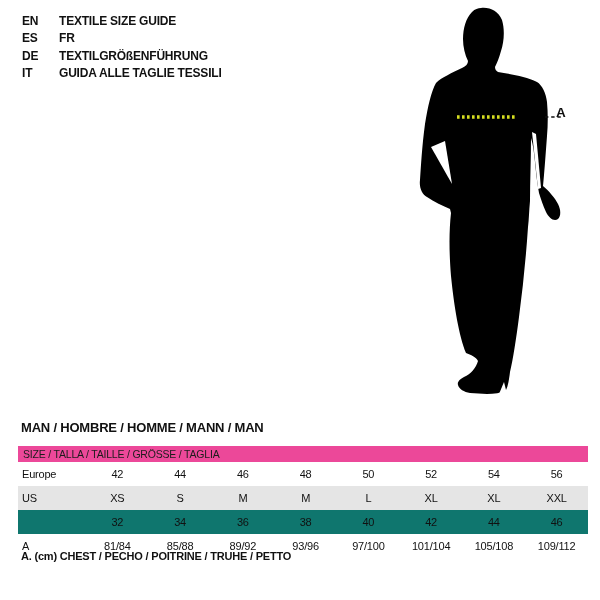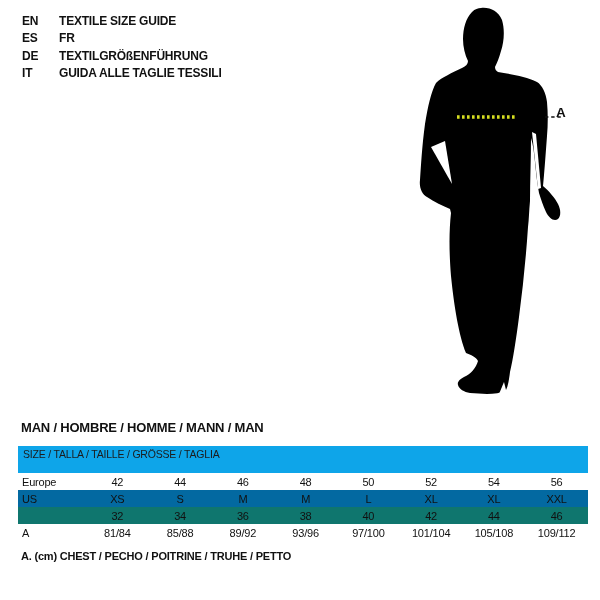--- a/index.html
+++ b/index.html
@@ -13,27 +13,27 @@
          font-size:12px;font-weight:700;line-height:17.4px;}
   
   .cats{position:absolute;left:20px;top:110px;font-size:12.5px;font-weight:700;line-height:18px;}
   
   .fig{position:absolute;left:395px;top:5px;width:180px;height:390px;}
   .a-label{position:absolute;left:556px;top:106px;font-size:13.5px;font-weight:600;line-height:1;}
   
   .man-title{position:absolute;left:21px;top:420px;font-size:13px;font-weight:700;}
   
   .size-table{position:absolute;left:18px;top:446px;width:570px;font-size:11px;}
-  .thead{height:27px;line-height:16px;background:#0ea5e9;padding-left:5px;
+  .thead{height:16px;line-height:16px;background:#ec4899;padding-left:5px;
          font-size:10.5px;color:#1c1c1c;font-weight:400;}
-  .trow{display:grid;grid-template-columns:68px repeat(8,1fr);height:17px;align-items:center;}
+  .trow{display:grid;grid-template-columns:68px repeat(8,1fr);height:24px;align-items:center;}
   .trow .lbl{text-align:left;padding-left:4px;}
   .trow .val{text-align:center;}
   .r-white{background:#ffffff;}
-  .r-gray1{background:#0369a1;}
+  .r-gray1{background:#e5e5e5;}
   .r-gray2{background:#0f766e;}
   
   .footnote{position:absolute;left:21px;top:550px;font-size:11px;font-weight:700;}
 </style>
 </head>
 <body>
 
 <div class="langs">
   <span>EN</span>
   <span>TEXTILE SIZE GUIDE</span>

